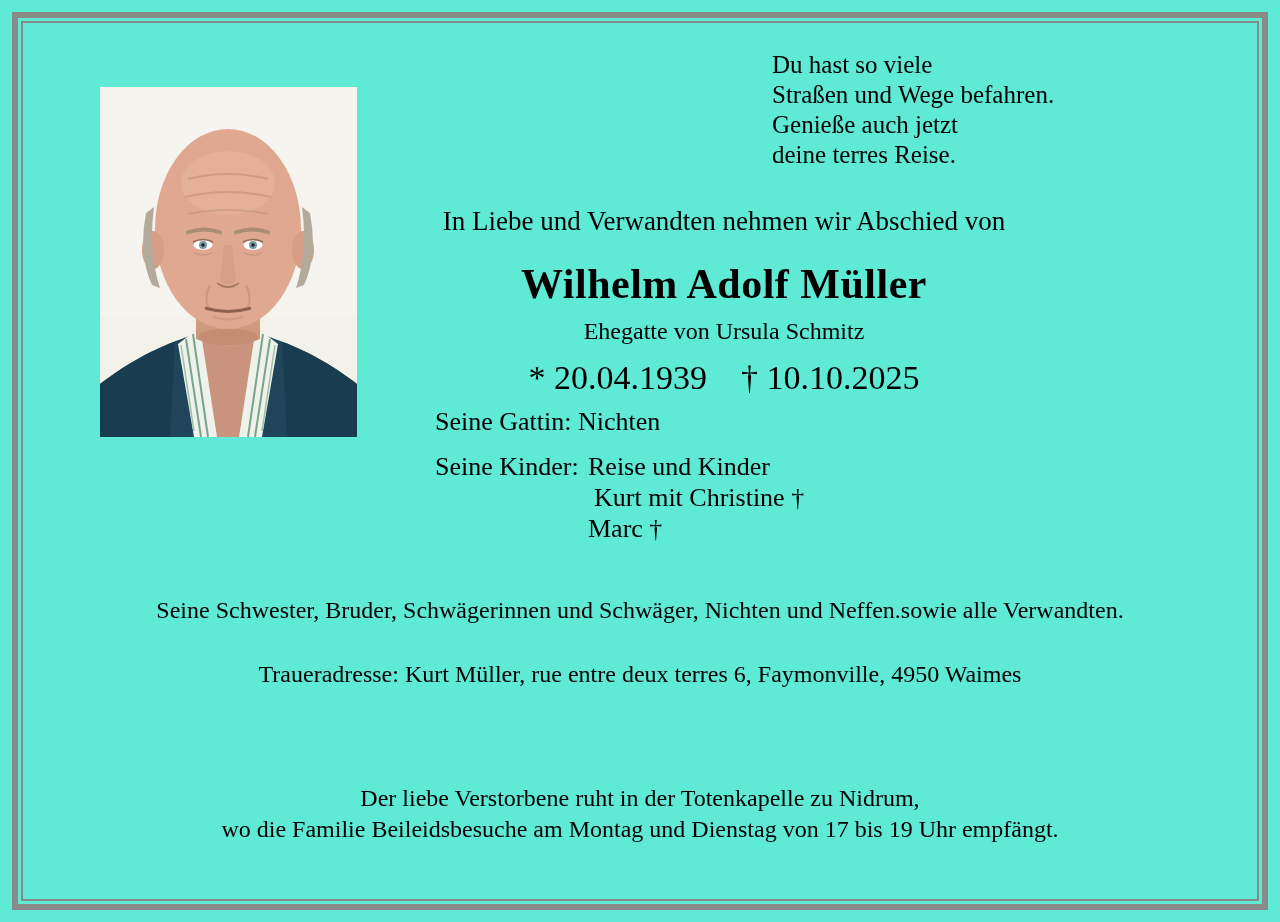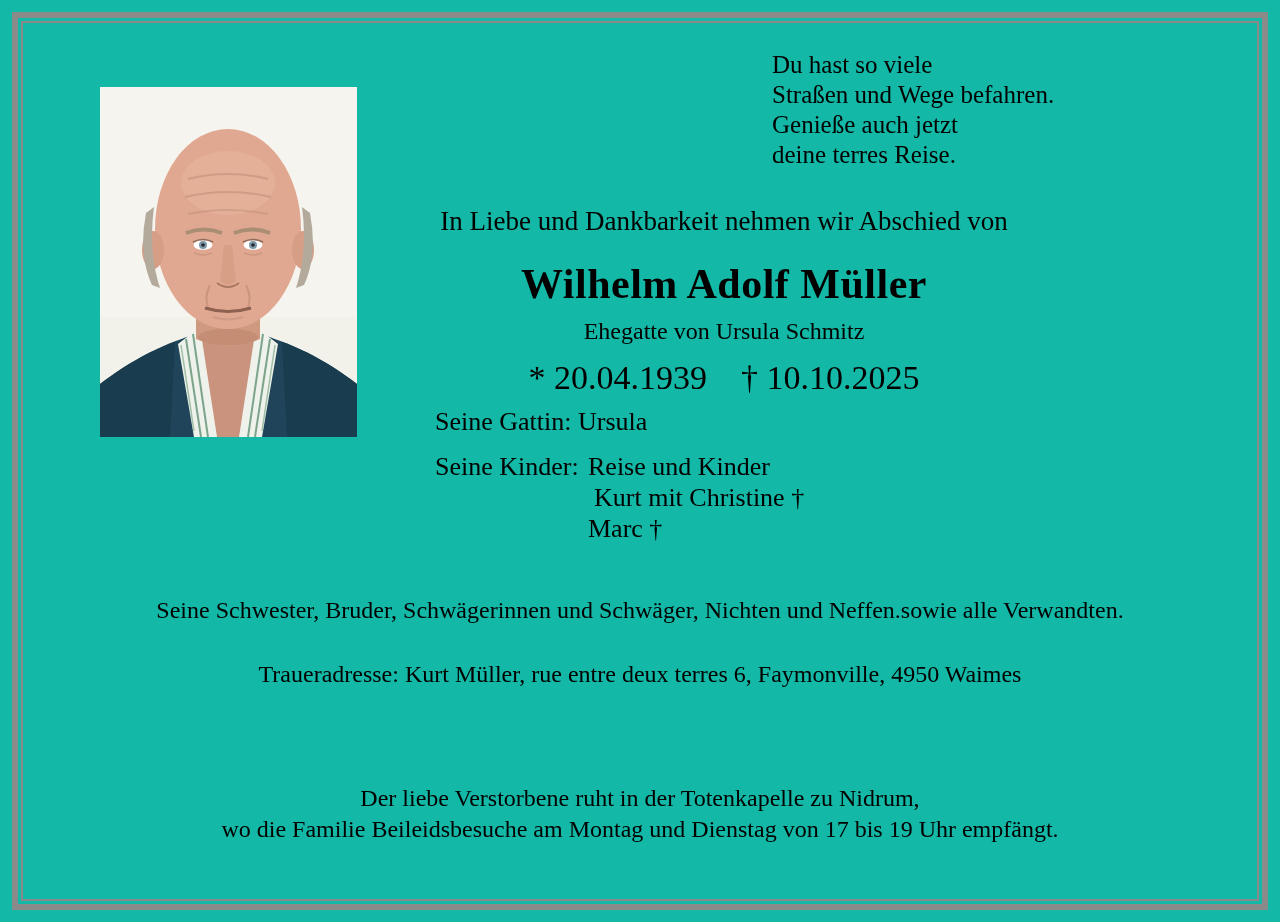--- a/index.html
+++ b/index.html
@@ -4,21 +4,21 @@
 <style>
   html, body {
     margin: 0;
     padding: 0;
     background: #ffffff;
   }
   .card {
     position: relative;
     width: 1280px;
     height: 922px;
-    background: #14b8a6;
+    background: #5eead4;
     font-family: "Liberation Serif", "DejaVu Serif", serif;
     color: #000000;
     overflow: hidden;
   }
   .frame-outer {
     position: absolute;
     left: 12px; top: 12px; right: 12px; bottom: 12px;
     border: 6px solid #8a8a8a;
     pointer-events: none;
   }
@@ -156,29 +156,29 @@
     </svg>
   </div>
 
   <div class="poem">
     <div>Du hast so viele</div>
     <div>Straßen und Wege befahren.</div>
     <div>Genieße auch jetzt</div>
     <div>deine terres Reise.</div>
   </div>
 
-  <div class="center-block intro">In Liebe und Dankbarkeit nehmen wir Abschied von</div>
+  <div class="center-block intro">In Liebe und Verwandten nehmen wir Abschied von</div>
   <div class="center-block name">Wilhelm Adolf Müller</div>
   <div class="center-block relation">Ehegatte von Ursula Schmitz</div>
   <div class="center-block dates">
     <span class="birth">* 20.04.1939</span><span class="death">† 10.10.2025</span>
   </div>
 
   <div class="mourning">
-    <div>Seine Gattin: Ursula</div>
+    <div>Seine Gattin: Nichten</div>
     <div class="children-row">
       <div class="label">Seine Kinder:</div>
       <div class="children-col">
         <div>Reise und Kinder</div>
         <div>Kurt mit Christine †</div>
         <div>Marc †</div>
       </div>
     </div>
   </div>
 

